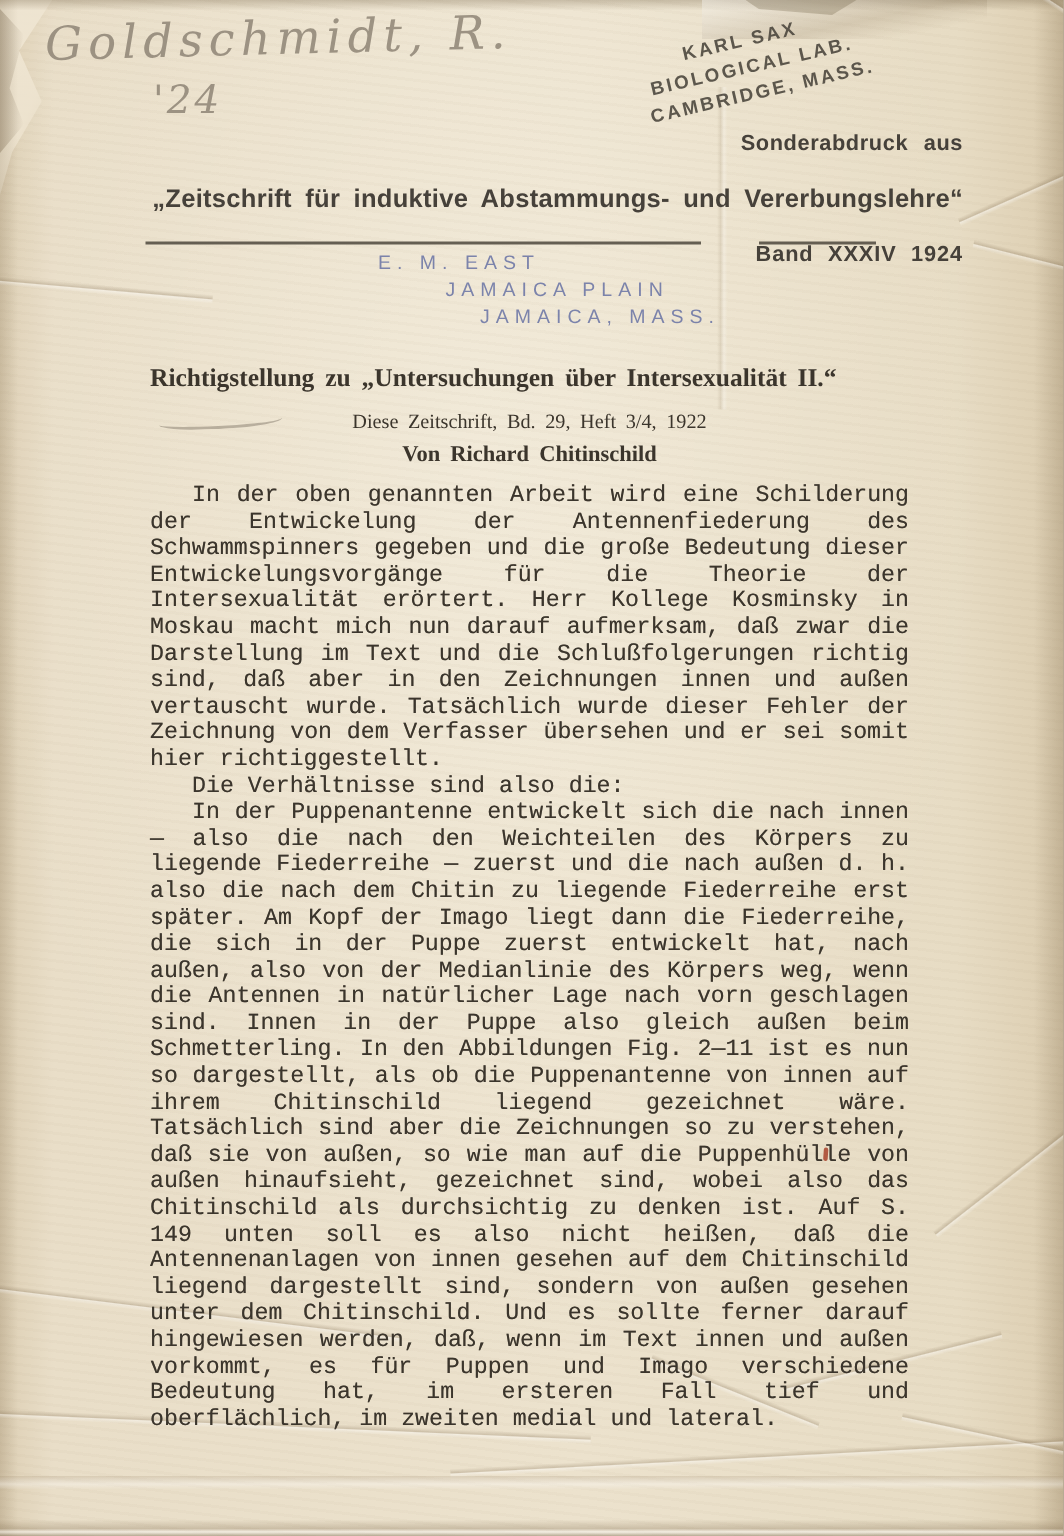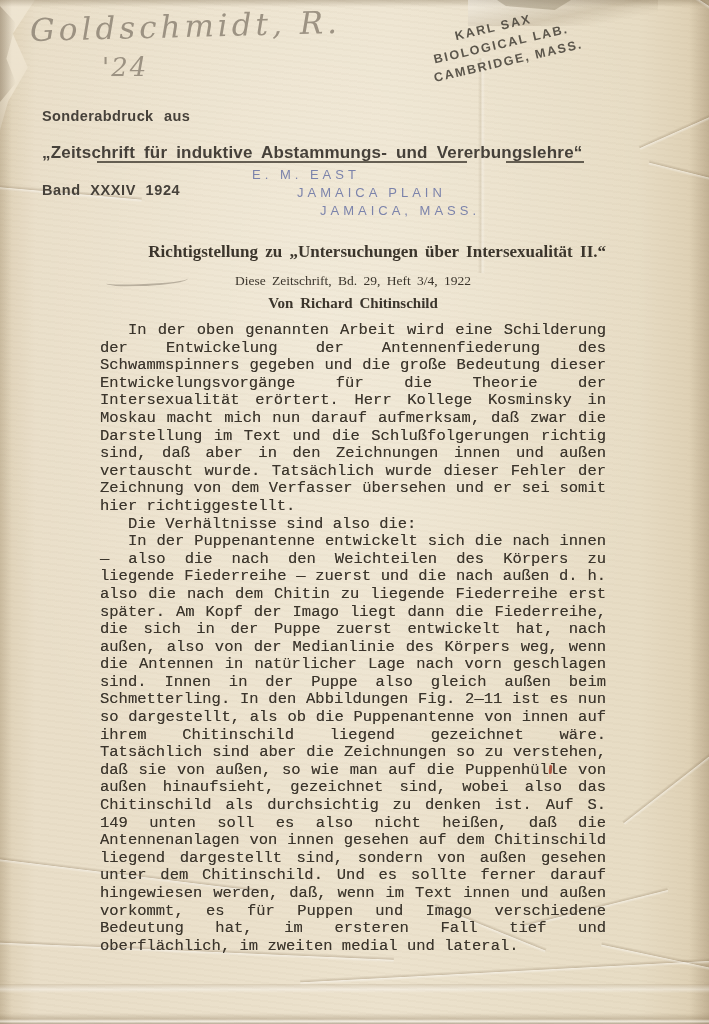--- a/index.html
+++ b/index.html
@@ -20,29 +20,29 @@
   .stamp{position:absolute;font-family:"Liberation Sans",sans-serif;line-height:1.45;}
   .stamp-sax{left:432px;top:16px;transform:rotate(-13deg);color:var(--stamp-black,#49443b);
     font-size:12.5px;font-weight:bold;letter-spacing:1.8px;opacity:.88;}
   .stamp-sax .l1{margin-left:26px;}
   .stamp-sax .l3{margin-left:-4px;}
   .stamp-east{left:252px;top:166px;color:var(--stamp-blue,#5c68a0);font-size:13px;
     letter-spacing:4px;opacity:.78;line-height:1.4;}
   .stamp-east .l2{margin-left:45px;}
   .stamp-east .l3{margin-left:68px;}
   
-  .hdr{position:absolute;left:42px;top:108px;width:600px;text-align:left;
+  .hdr{position:absolute;left:42px;top:88px;width:600px;text-align:right;
     font-family:"Liberation Sans",sans-serif;font-weight:bold;color:#46413a;}
   .hdr .h1{font-size:14.5px;word-spacing:6px;letter-spacing:.4px;}
   .hdr .h2{font-size:17px;word-spacing:4px;letter-spacing:.2px;margin-top:19px;}
   .hdr .h3{font-size:14.5px;word-spacing:5px;letter-spacing:.6px;margin-top:19px;}
   .hdr-rule{position:absolute;left:97px;top:161px;width:487px;height:2px;opacity:.85;
     background:linear-gradient(to right,#4d473c 0%,#4d473c 76%,rgba(0,0,0,0) 76%,rgba(0,0,0,0) 84%,#4d473c 84%,#4d473c 100%);}
   
-  .title{position:absolute;left:100px;top:242px;width:506px;text-align:right;
+  .title{position:absolute;left:100px;top:242px;width:506px;text-align:left;
     font-weight:bold;font-size:17px;word-spacing:3px;}
   .pencil-underline{position:absolute;left:106px;top:276px;width:82px;height:8px;
     border-bottom:2px solid var(--pencil,#8f8576);border-radius:0 0 60% 40%;
     transform:rotate(-2deg);opacity:.55;}
   .reference{position:absolute;left:100px;top:273px;width:506px;text-align:center;
     font-size:13.5px;word-spacing:3px;}
   .byline{position:absolute;left:100px;top:295px;width:506px;text-align:center;
     font-weight:bold;font-size:15px;word-spacing:3px;}
   
   .body{position:absolute;left:100px;top:322px;width:506px;

